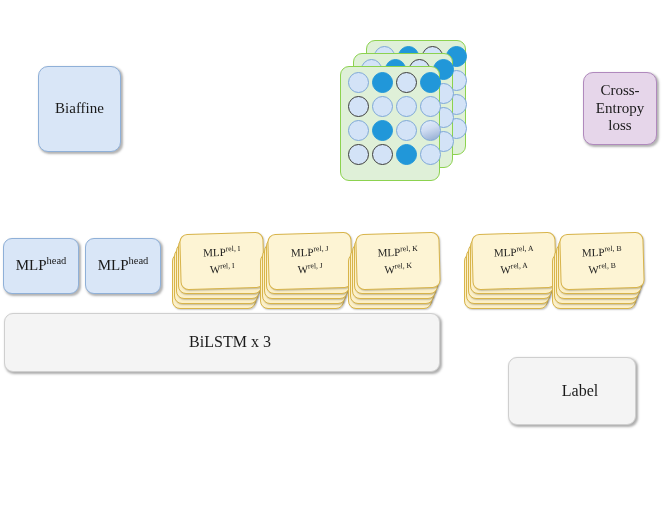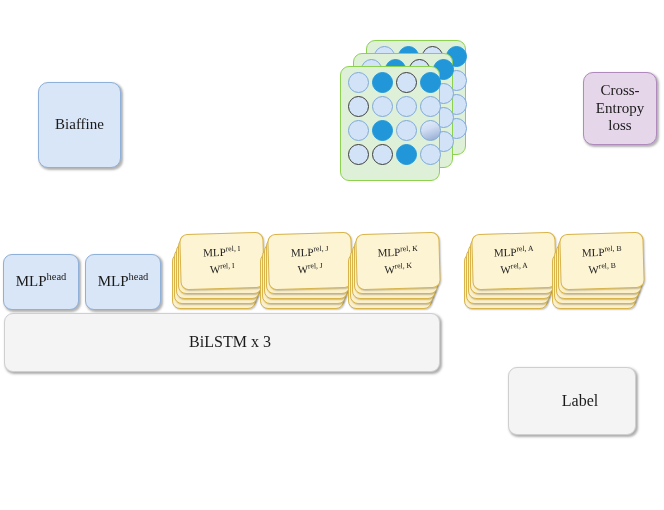--- a/index.html
+++ b/index.html
@@ -20,21 +20,20 @@
     line-height:1.18;
     border-radius:10px;
   }
 
   
   .blue{
     background:#d9e6f7;
     border:1px solid #8fb0d8;
     box-shadow:1.5px 1.5px 2.2px rgba(0,0,0,0.30);
     font-size:15px;
-    margin-top:16px;
   }
   .blue.small{font-size:15px;border-radius:9px;}
 
   
   .purple{
     background:#e6d6ea;
     border:1px solid #b089bd;
     box-shadow:1.5px 1.5px 2.2px rgba(0,0,0,0.30);
     font-size:15px;
   }
@@ -171,21 +170,21 @@
 
   <div class="node blue small" style="left:85px;top:238px;width:76px;height:56px;">
     <span><span>MLP</span><sup>head</sup></span>
   </div>
 
   <div class="node grey" style="left:4px;top:313px;width:436px;height:59px;">
     <span>BiLSTM x 3</span>
   </div>
 
 
-  <div class="node grey" style="left:508px;top:367px;width:128px;height:68px;flex-direction:column;">
+  <div class="node grey" style="left:508px;top:357px;width:128px;height:68px;flex-direction:column;">
     <span>Label</span>
   </div>
 
 <div class="stack" style="left: 172px; top: 233px; width: 104px; height: 76px;">
       <div class="card" style="left: 0px; top: 20px; width: 84px; height: 56px;"></div>
       <div class="card" style="left: 2px; top: 15px; width: 84px; height: 56px;"></div>
       <div class="card" style="left: 4px; top: 10px; width: 84px; height: 56px;"></div>
       <div class="card" style="left: 6px; top: 5px; width: 84px; height: 56px;"></div>
       <div class="card top" style="left: 8px; top: 0px; width: 84px; height: 56px;">
         <div class="ln">MLP<sup>rel, I</sup></div>

